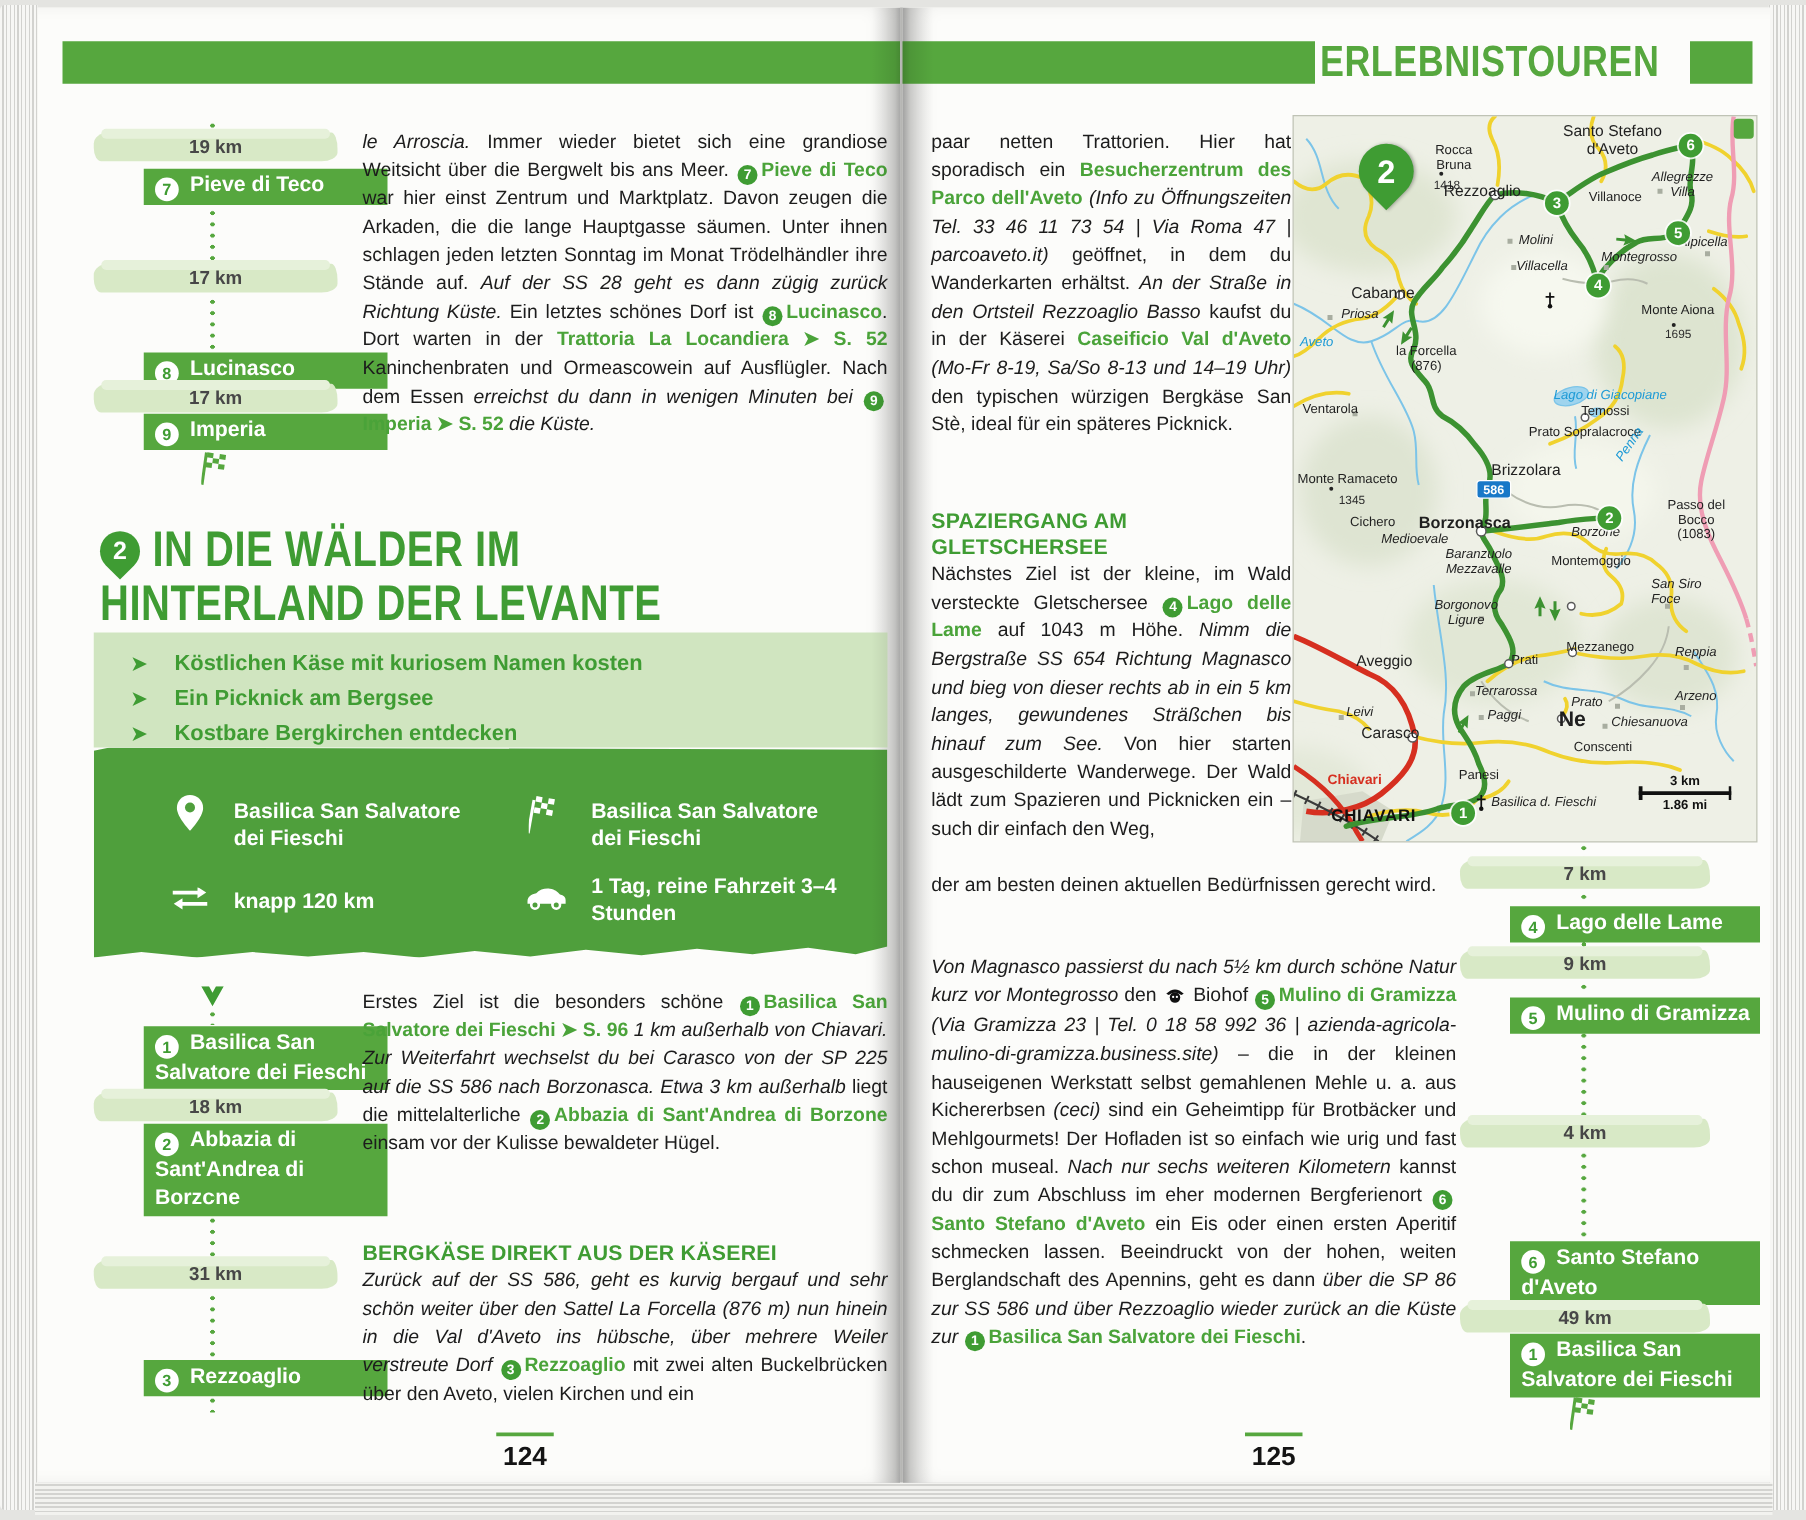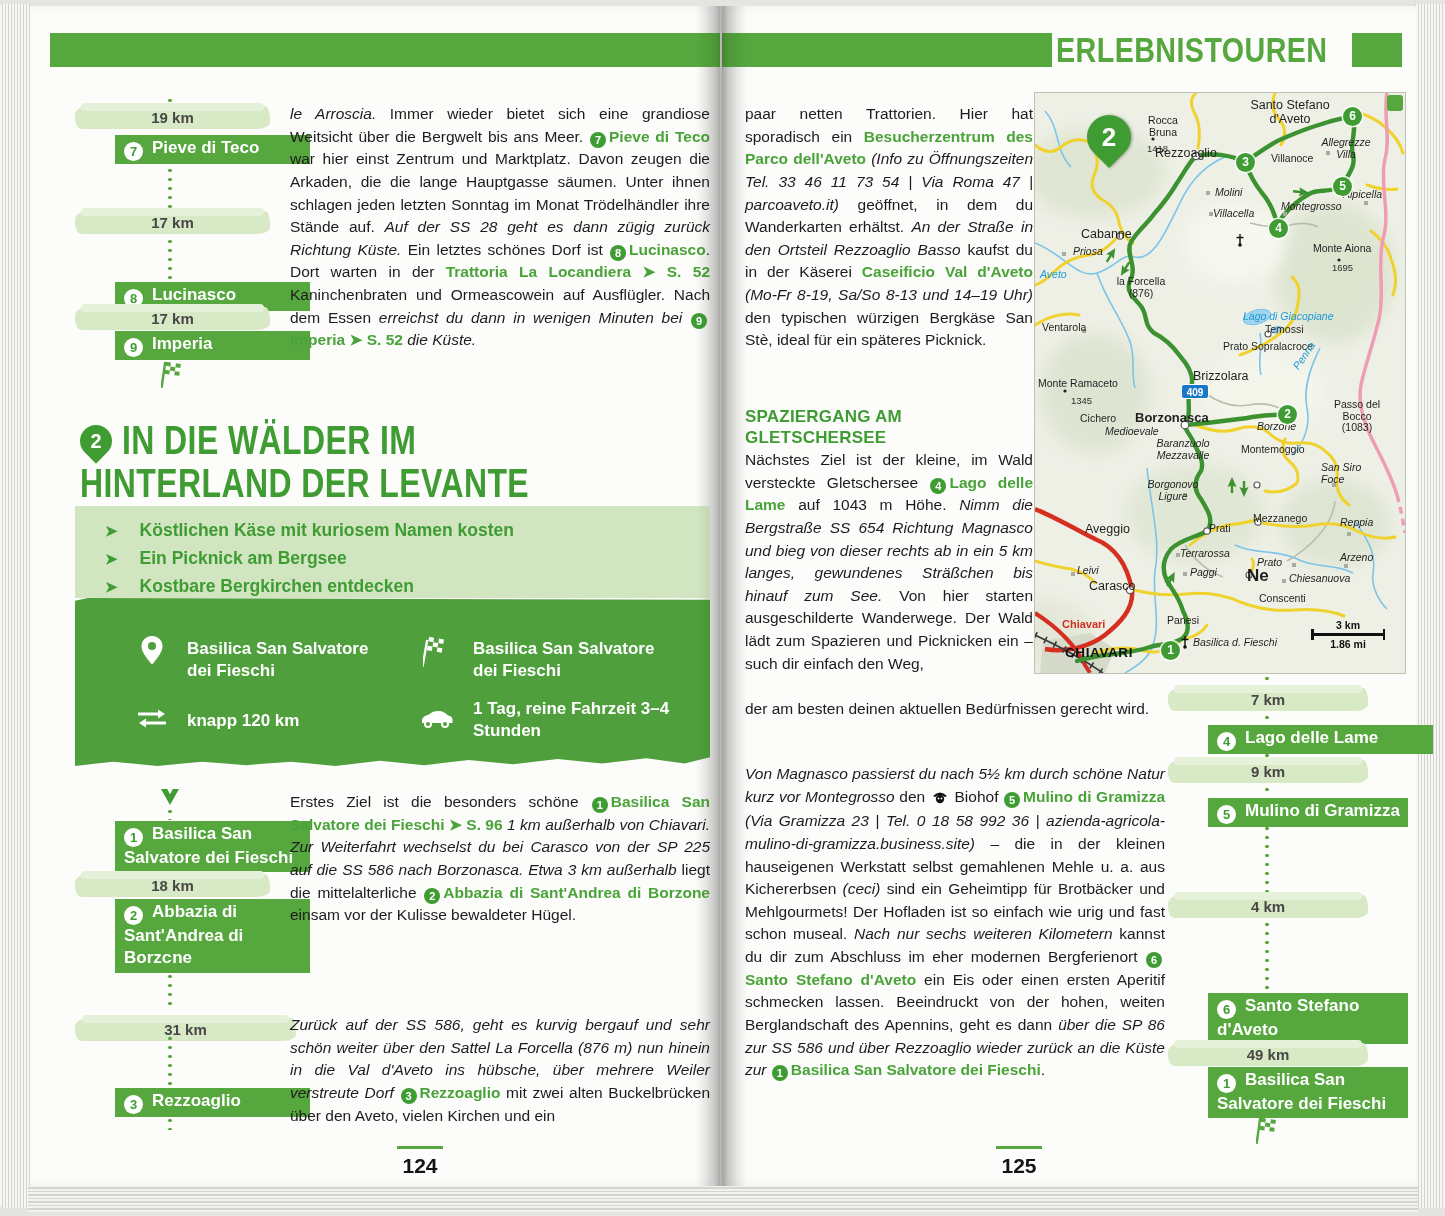--- a/index.html
+++ b/index.html
@@ -178,28 +178,29 @@
     <div class="startmark" style="position:absolute;left:129px;top:783px;">
       <svg width="22" height="17" viewBox="0 0 22 17">
           <path d="M2,0 L8.2,0 L11,5.2 L13.8,0 L20,0 L11,16 Z" fill="#3f9c33"></path>
         </svg>
     </div>
     <div class="vdots" style="left:138px;top:801px;height:13px;"></div>
     <div class="gbar" style="left:45px;top:815px;width:195px;"><span class="ncirc">1</span><span>Basilica San Salvatore dei Fieschi</span></div>
     <div class="kmstripe" style="left:45px;top:868px;width:195px;"><span>18 km</span></div>
     <div class="gbar" style="left:45px;top:893px;width:195px;"><span class="ncirc">2</span><span>Abbazia di Sant'Andrea di Borzone</span></div>
     <div class="vdots" style="left:138px;top:948px;height:52px;"></div>
-    <div class="kmstripe" style="left:45px;top:1002px;width:221px;margin-top:10px;"><span>31 km</span></div>
+    <div class="kmstripe" style="left:45px;top:1002px;width:195px;"><span>31 km</span></div>
     <div class="vdots" style="left:138px;top:1028px;height:52px;"></div>
     <div class="gbar" style="left:45px;top:1082px;width:195px;"><span class="ncirc">3</span><span>Rezzoaglio</span></div>
     <div class="vdots" style="left:138px;top:1110px;height:14px;"></div>
 
     <p class="body" style="left:260px;top:785px;width:420px;">
       <span>Erstes Ziel ist die besonders schöne </span><span class="cnum">1</span><span class="gl">Basilica San Salvatore dei Fieschi ➤ S. 96</span><span class="it"> 1 km außerhalb von Chiavari. Zur Weiterfahrt wechselst du bei Carasco von der SP 225 auf die SS 586 nach Borzonasca. Etwa 3 km außerhalb</span><span> liegt die mittelalterliche </span><span class="cnum">2</span><span class="gl">Abbazia di Sant'Andrea di Borzone</span><span> einsam vor der Kulisse bewaldeter Hügel.</span>
     </p>
+    <div class="subhead" style="left:260px;top:986px;width:420px;">BERGKÄSE DIREKT AUS DER KÄSEREI</div>
     <p class="body" style="left:260px;top:1008px;width:420px;">
       <span class="it">Zurück auf der SS 586, geht es kurvig bergauf und sehr schön weiter über den Sattel La Forcella (876 m) nun hinein in die Val d'Aveto ins hübsche, über mehrere Weiler verstreute Dorf </span><span class="cnum">3</span><span class="gl">Rezzoaglio</span><span> mit zwei alten Buckelbrücken über den Aveto, vielen Kirchen und ein</span>
     </p>
 
     <div class="pagenum" style="left:355px;top:1140px;">124</div>
   </div>
 
   <div class="page page-right">
     <div class="topbar" style="left:0;width:330px;"></div>
     <div class="hdr-title">ERLEBNISTOUREN</div>
@@ -418,33 +419,33 @@
       <div class="mkr" style="left:308px;top:14px;">6</div>
       <div class="mkr" style="left:201px;top:60px;">3</div>
       <div class="mkr" style="left:298px;top:84px;">5</div>
       <div class="mkr" style="left:234px;top:126px;">4</div>
       <div class="mkr" style="left:243px;top:312px;">2</div>
       <div class="mkr" style="left:126px;top:548px;">1</div>
 
       <div class="pin bigpin">
           <span>2</span>
         </div>
-      <div class="shield">409</div>
+      <div class="shield">586</div>
       <div class="corner-sq"></div>
       <div class="scalebar">
         <div>3 km</div>
         <div class="bar"></div>
         <div>1.86 mi</div>
       </div>
     </div>
 
     <div class="vdots" style="left:543px;top:668px;height:12px;"></div>
     <div class="kmstripe" style="left:446px;top:682px;width:200px;"><span>7 km</span></div>
     <div class="vdots" style="left:543px;top:707px;height:10px;"></div>
-    <div class="gbar" style="left:446px;top:719px;width:225px;"><span class="ncirc">4</span><span>Lago delle Lame</span></div>
+    <div class="gbar" style="left:446px;top:719px;width:200px;"><span class="ncirc">4</span><span>Lago delle Lame</span></div>
     <div class="vdots" style="left:543px;top:745px;height:8px;"></div>
     <div class="kmstripe" style="left:446px;top:754px;width:200px;"><span>9 km</span></div>
     <div class="vdots" style="left:543px;top:779px;height:11px;"></div>
     <div class="gbar" style="left:446px;top:792px;width:200px;"><span class="ncirc">5</span><span>Mulino di Gramizza</span></div>
     <div class="vdots" style="left:543px;top:818px;height:68px;"></div>
     <div class="kmstripe" style="left:446px;top:889px;width:200px;"><span>4 km</span></div>
     <div class="vdots" style="left:543px;top:914px;height:70px;"></div>
     <div class="gbar" style="left:446px;top:987px;width:200px;"><span class="ncirc">6</span><span>Santo Stefano d'Aveto</span></div>
     <div class="kmstripe" style="left:446px;top:1037px;width:200px;"><span>49 km</span></div>
     <div class="gbar" style="left:446px;top:1061px;width:200px;"><span class="ncirc">1</span><span>Basilica San Salvatore dei Fieschi</span></div>

